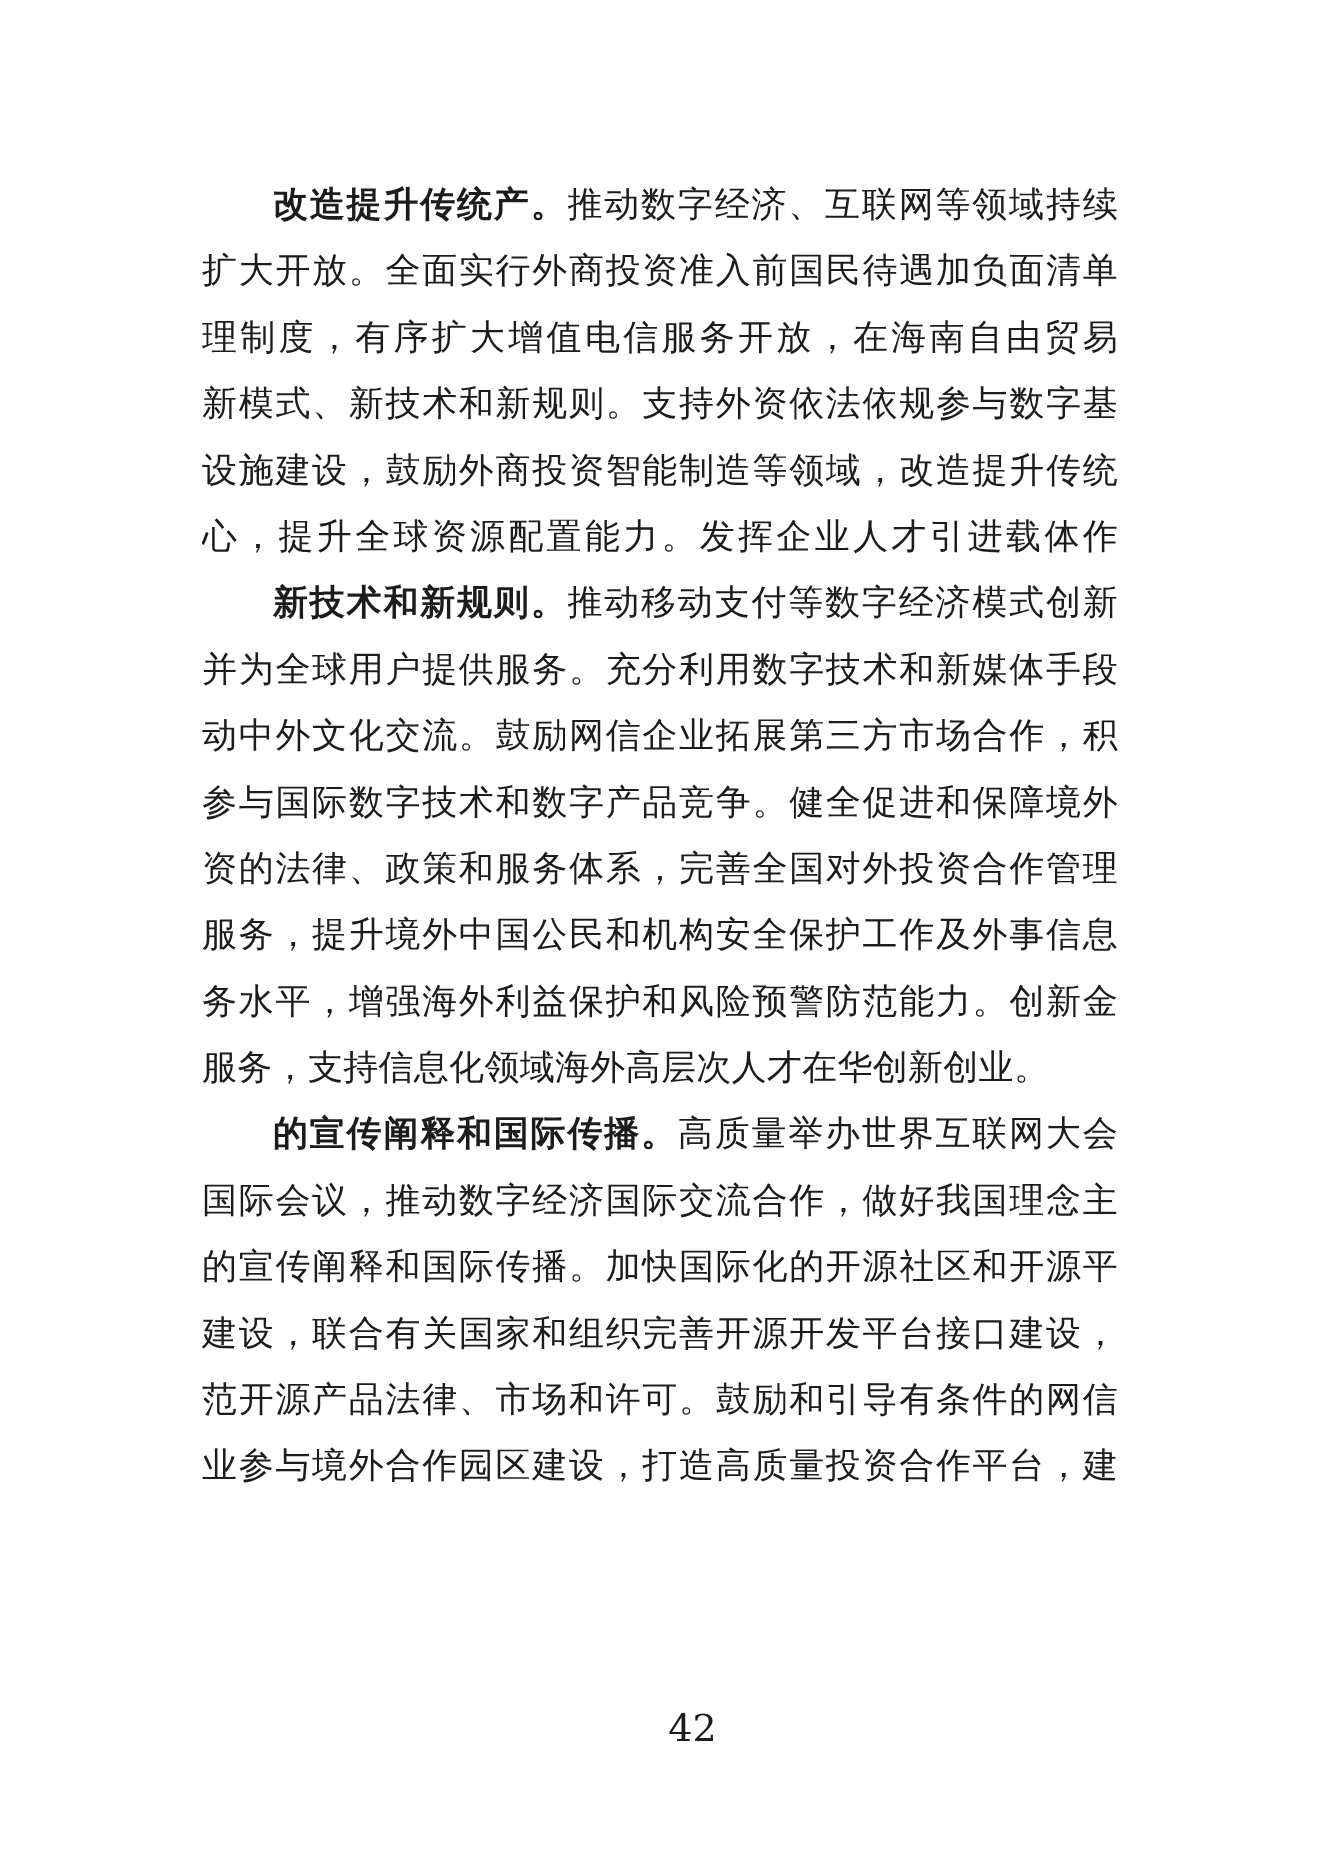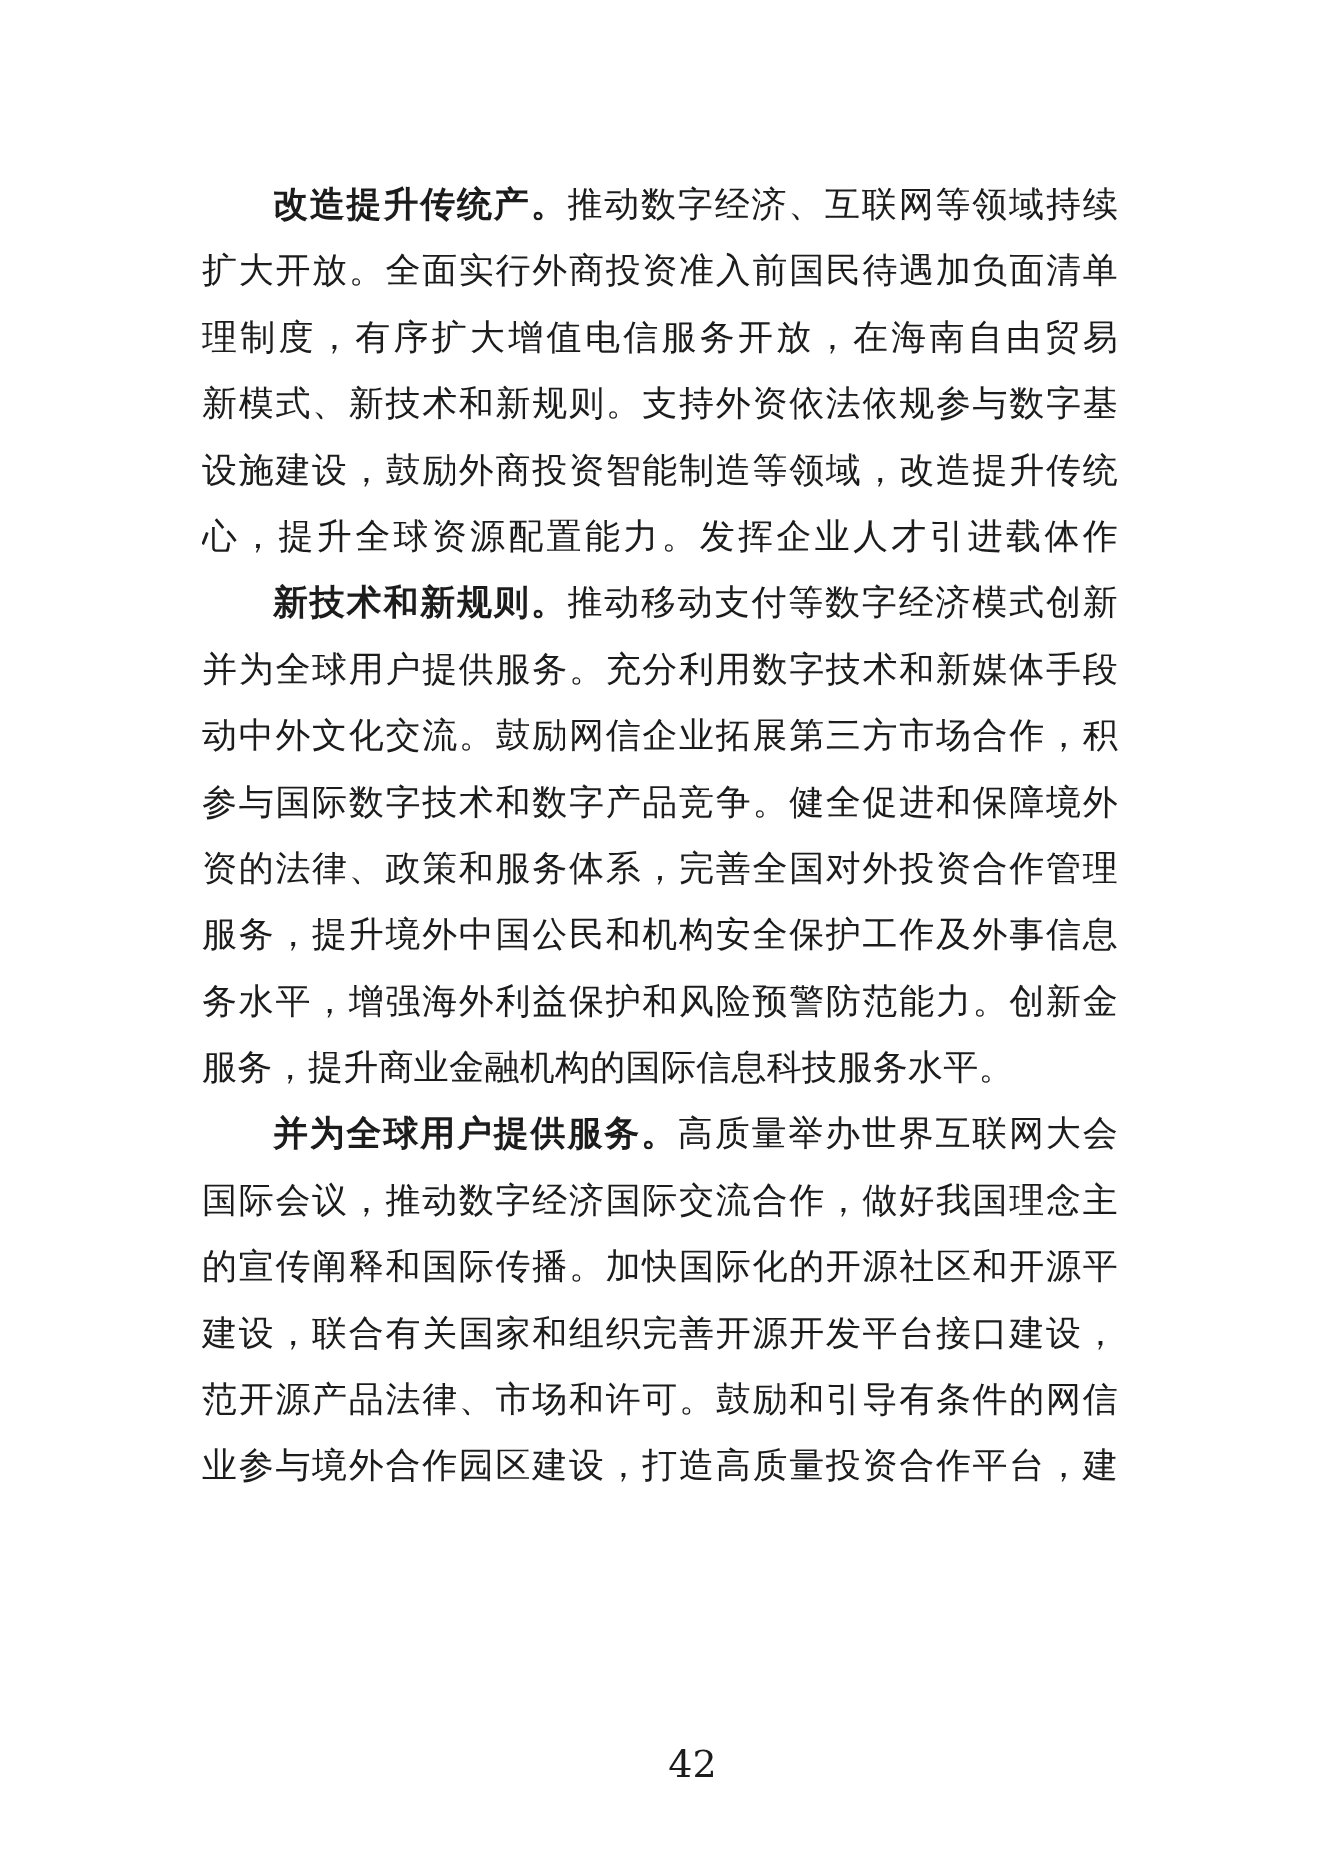--- a/index.html
+++ b/index.html
@@ -47,21 +47,20 @@
     position: absolute;
     top: 1703px;
     left: 0;
     width: 100%;
     box-sizing: border-box;
     padding-left: 62px;
     text-align: center;
     font-size: 38px;
     line-height: 50px;
     color: #1c1c1c;
-    margin-top: 36px;
   }
 </style>
 </head>
 <body>
 
 <div class="page">
   <div class="text-block">
 
     <div class="para">
       <div class="line first"><span class="heading">改造提升传统产。</span><span>推动数字经济、互联网等领域持续</span></div>
@@ -73,25 +72,25 @@
     </div>
 
     <div class="para">
       <div class="line first"><span class="heading">新技术和新规则。</span><span>推动移动支付等数字经济模式创新</span></div>
       <div class="line">并为全球用户提供服务。充分利用数字技术和新媒体手段推</div>
       <div class="line">动中外文化交流。鼓励网信企业拓展第三方市场合作，积极</div>
       <div class="line">参与国际数字技术和数字产品竞争。健全促进和保障境外投</div>
       <div class="line">资的法律、政策和服务体系，完善全国对外投资合作管理和</div>
       <div class="line">服务，提升境外中国公民和机构安全保护工作及外事信息服</div>
       <div class="line">务水平，增强海外利益保护和风险预警防范能力。创新金融</div>
-      <div class="line end">服务，提升商业金融机构的国际信息科技服务水平。</div>
+      <div class="line end">服务，支持信息化领域海外高层次人才在华创新创业。</div>
     </div>
 
     <div class="para">
-      <div class="line first"><span class="heading">并为全球用户提供服务。</span><span>高质量举办世界互联网大会等</span></div>
+      <div class="line first"><span class="heading">的宣传阐释和国际传播。</span><span>高质量举办世界互联网大会等</span></div>
       <div class="line">国际会议，推动数字经济国际交流合作，做好我国理念主张</div>
       <div class="line">的宣传阐释和国际传播。加快国际化的开源社区和开源平台</div>
       <div class="line">建设，联合有关国家和组织完善开源开发平台接口建设，规</div>
       <div class="line">范开源产品法律、市场和许可。鼓励和引导有条件的网信企</div>
       <div class="line">业参与境外合作园区建设，打造高质量投资合作平台，建设</div>
     </div>
 
   </div>
 
   <div class="page-number">42</div>

